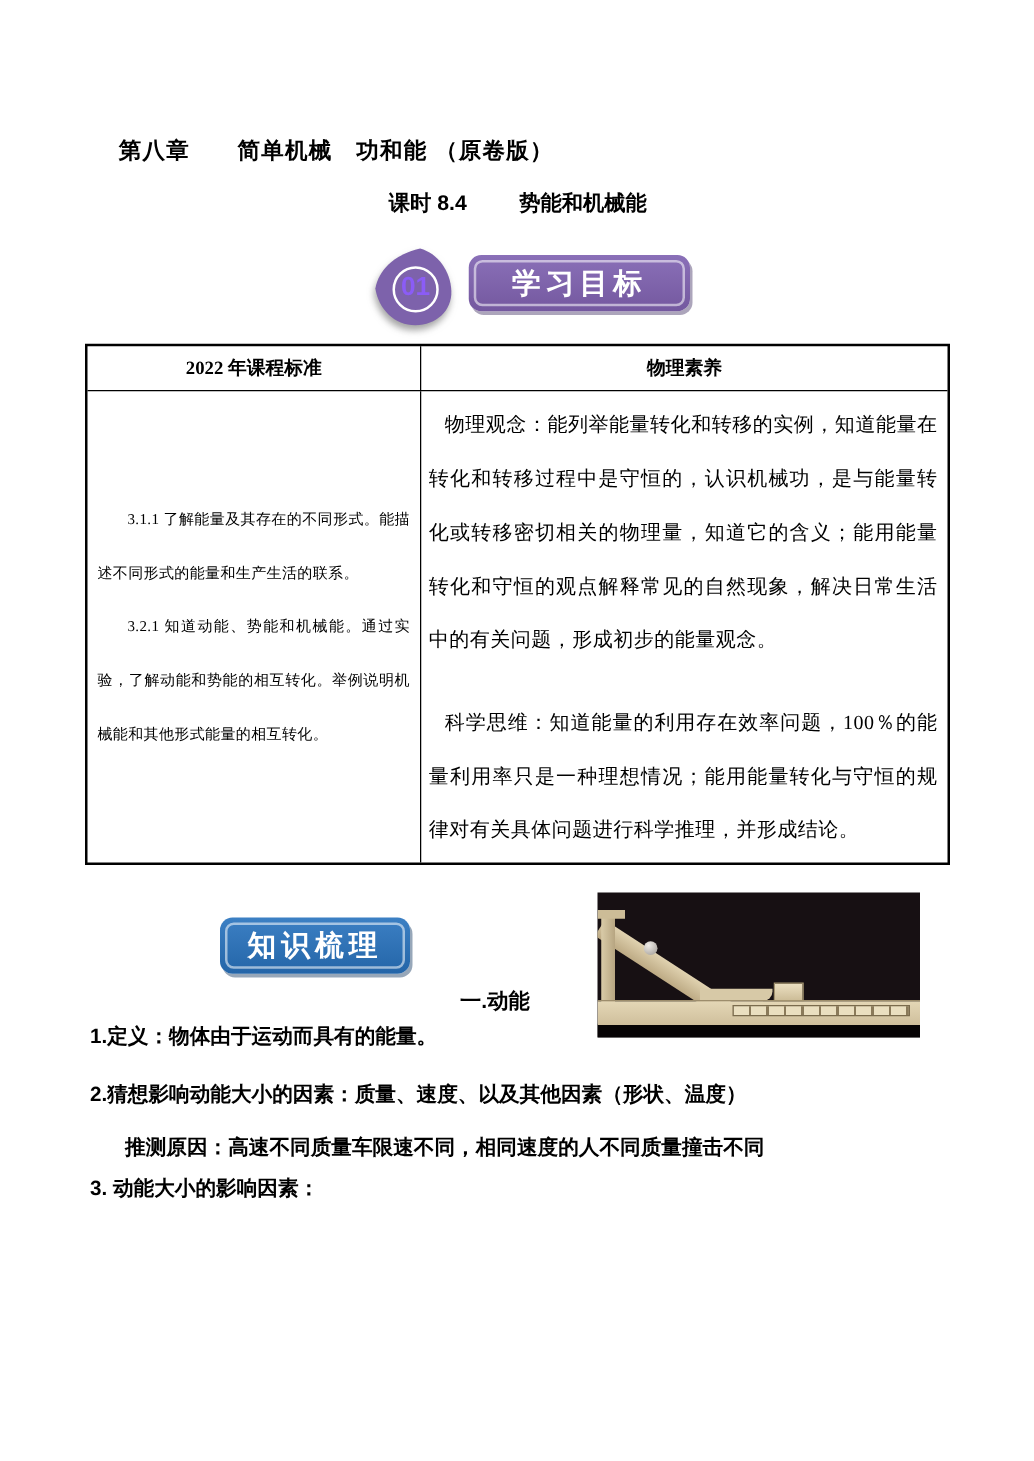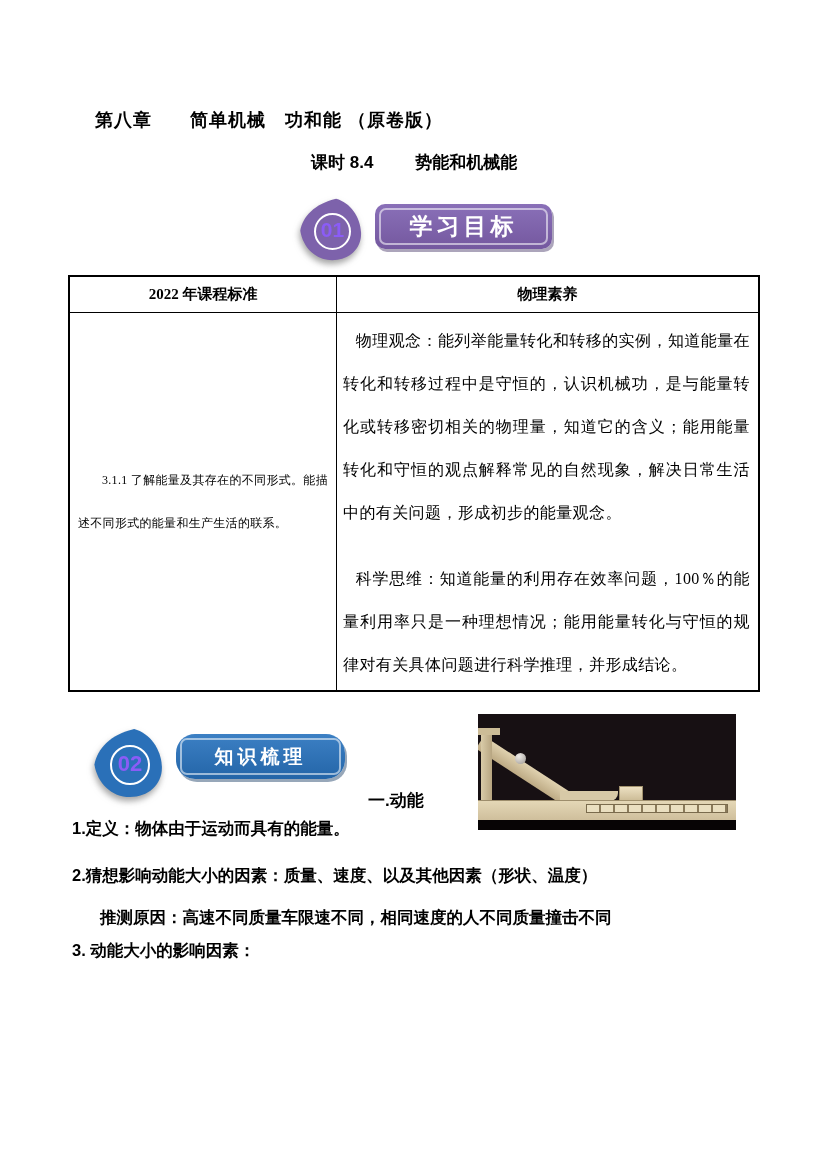--- a/index.html
+++ b/index.html
@@ -147,36 +147,30 @@
   </div>
 
   <div class="goals-table">
     <div class="t-header">
       <div class="h-cell h-left">2022 年课程标准</div>
       <div class="h-cell h-right">物理素养</div>
     </div>
     <div class="t-body">
       <div class="b-left">
         <p>3.1.1 了解能量及其存在的不同形式。能描述不同形式的能量和生产生活的联系。</p>
+        <p>3.2.1 知道动能、势能和机械能。通过实验，了解动能和势能的相互转化。举例说明机械能和其他形式能量的相互转化。</p>
       </div>
       <div class="b-right">
         <p>物理观念：能列举能量转化和转移的实例，知道能量在转化和转移过程中是守恒的，认识机械功，是与能量转化或转移密切相关的物理量，知道它的含义；能用能量转化和守恒的观点解释常见的自然现象，解决日常生活中的有关问题，形成初步的能量观念。</p>
         <p>科学思维：知道能量的利用存在效率问题，100％的能量利用率只是一种理想情况；能用能量转化与守恒的规律对有关具体问题进行科学推理，并形成结论。</p>
       </div>
     </div>
   </div>
 
-  <div class="badge" style="left:93px;top:726px;width:71px;height:74px;">
-    <svg width="71" height="74" viewBox="0 0 100 100">
-      <path d="M 2 52 C 6 30, 24 10, 58 2 C 80 8, 96 30, 97 55 C 98 80, 78 98, 52 98 C 26 98, 6 78, 2 52 Z" fill="#2a70b8"></path>
-    </svg>
-    <span class="badge-ring" style="left:17px;top:19px;width:40px;height:40px;"></span>
-    <span class="badge-num" style="left:17px;top:25px;width:40px;font-size:22px;">02</span>
-  </div>
-  <div class="section-label label-blue" style="left:176px;top:734px;width:169px;height:45px;font-size:19px;border-radius:19px;">
+  <div class="section-label label-blue" style="left:176px;top:734px;width:152px;height:45px;font-size:23px;">
     <span>知识梳理</span>
   </div>
 
   <div class="figure">
     <div class="photo">
       <div class="p-bottom"></div>
       <div class="p-ramp"></div>
       <div class="p-ramp-foot"></div>
       <div class="p-post"></div>
       <div class="p-post-cap"></div>

